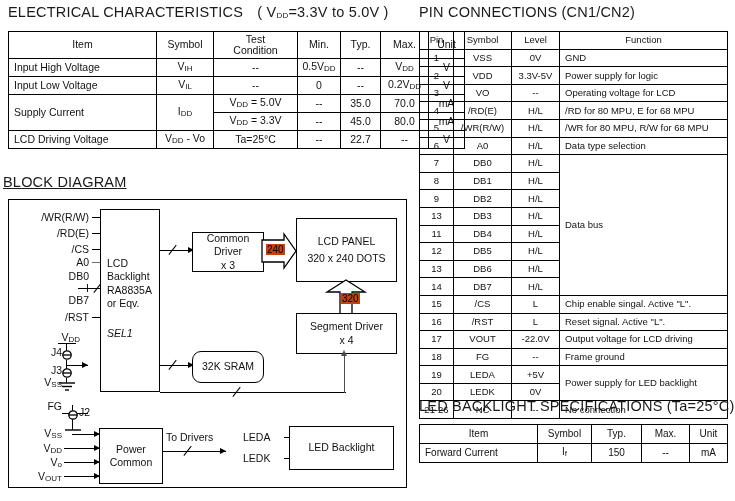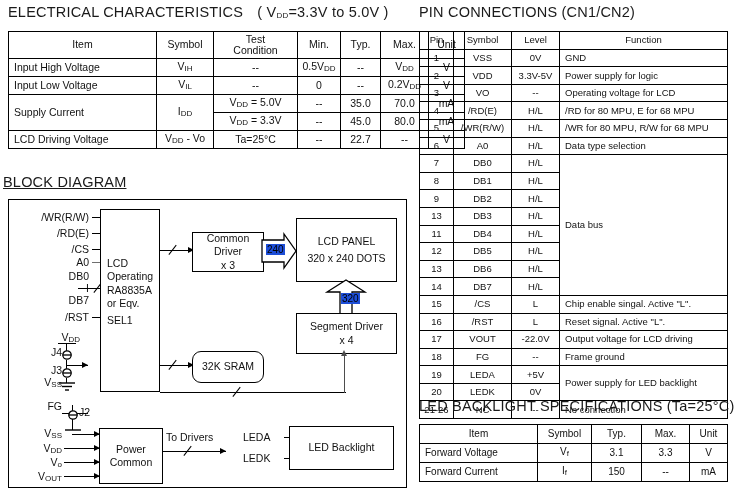--- a/index.html
+++ b/index.html
@@ -76,21 +76,21 @@
   .arrowU{
     position:absolute;width:0;height:0;
     border-left:3.6px solid transparent;
     border-right:3.6px solid transparent;
     border-bottom:6px solid #000;
   }
   .slash{
     position:absolute;width:1.4px;height:12px;background:#000;
     transform:rotate(38deg);
   }
-  .busnum{position:absolute;font-size:10px;background:#1d4ed8;padding:0 1px;}
+  .busnum{position:absolute;font-size:10px;background:#c2410c;padding:0 1px;}
   svg.wide{position:absolute;overflow:visible;}
 </style>
 </head>
 <body>
 
 <div class="sec-title" style="left:8px;top:4px;">
   <span>ELECTRICAL CHARACTERISTICS</span>
   <span style="padding-left:10px;"><span>( V</span><span class="sub">DD</span><span>=3.3V to 5.0V )</span></span>
 </div>
 
@@ -309,27 +309,20 @@
     </colgroup>
   <tbody>
       <tr>
     <th>Item</th>
     <th>Symbol</th>
     <th>Typ.</th>
     <th>Max.</th>
     <th>Unit</th>
   </tr>
   <tr>
-    <td class="l">Forward Voltage</td>
-    <td><span>V</span><span class="sub">f</span></td>
-    <td>3.1</td>
-    <td>3.3</td>
-    <td>V</td>
-  </tr>
-  <tr>
     <td class="l">Forward Current</td>
     <td><span>I</span><span class="sub">f</span></td>
     <td>150</td>
     <td>--</td>
     <td>mA</td>
   </tr>
 </tbody>
   </table>
 
 <div class="sec-title" style="left:3px;top:174px;text-decoration:underline;">BLOCK DIAGRAM</div>
@@ -353,24 +346,24 @@
 <div class="ln hline" style="left:92px;top:262px;width:29px;background:#6f6f6f;"></div>
 <div class="arrowR" style="left:115px;top:258.5px;"></div>
 <div class="ln hline" style="left:78px;top:288px;width:43px;"></div>
 <div class="arrowR" style="left:115px;top:284.5px;"></div>
 <div class="slash" style="left:97px;top:282px;"></div>
 <div class="ln hline" style="left:92px;top:317px;width:29px;"></div>
 <div class="arrowR" style="left:115px;top:313.5px;"></div>
 
 <div class="bx" style="left:100px;top:209px;width:60px;height:183px;align-items:flex-start;justify-content:flex-start;padding-left:6px;box-sizing:border-box;">
   <div style="margin-top:47px;">LCD</div>
-  <div>Operating</div>
+  <div>Backlight</div>
   <div>RA8835A</div>
   <div>or Eqv.</div>
-  <div style="margin-top:3px;">SEL1</div>
+  <div style="margin-top:16px;font-style:italic;">SEL1</div>
 </div>
 
 <div class="sig" style="left:40px;top:331px;width:40px;text-align:right;"><span>V</span><span class="sub">DD</span></div>
 <div class="ln hline" style="left:58px;top:343px;width:18px;"></div>
 <div class="ln vline" style="left:66px;top:343px;height:9px;"></div>
 <div class="sig" style="left:36px;top:346px;width:26px;text-align:right;">J4</div>
 <svg class="wide" style="left:60px;top:350px;" width="14" height="10">
   <circle cx="7" cy="5" r="4.2" fill="#fff" stroke="#000" stroke-width="1.3"></circle>
   <line x1="2.8" y1="5" x2="11.2" y2="5" stroke="#000" stroke-width="1.3"></line>
 </svg>

